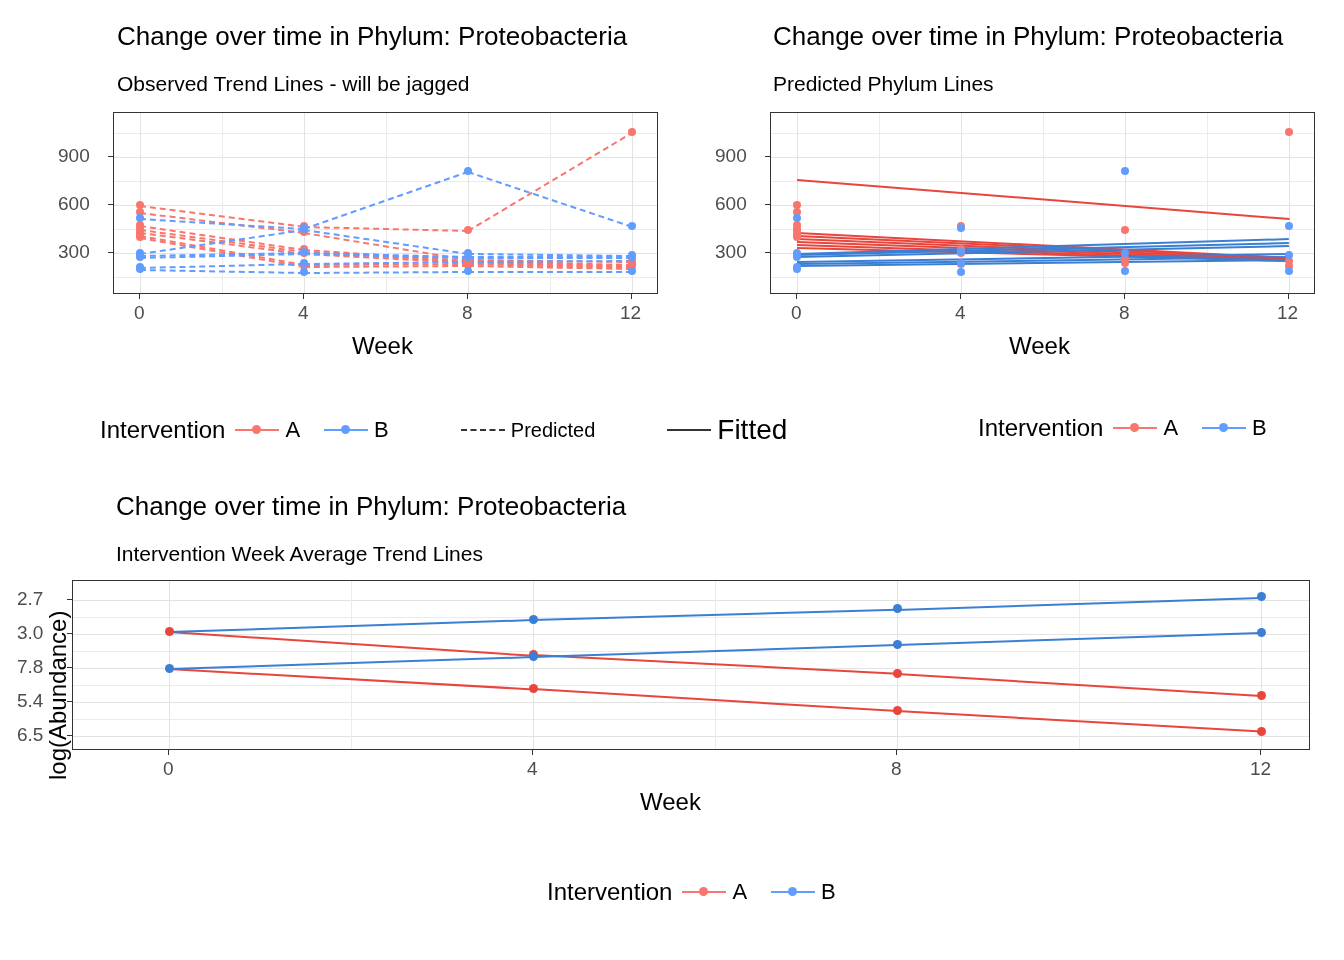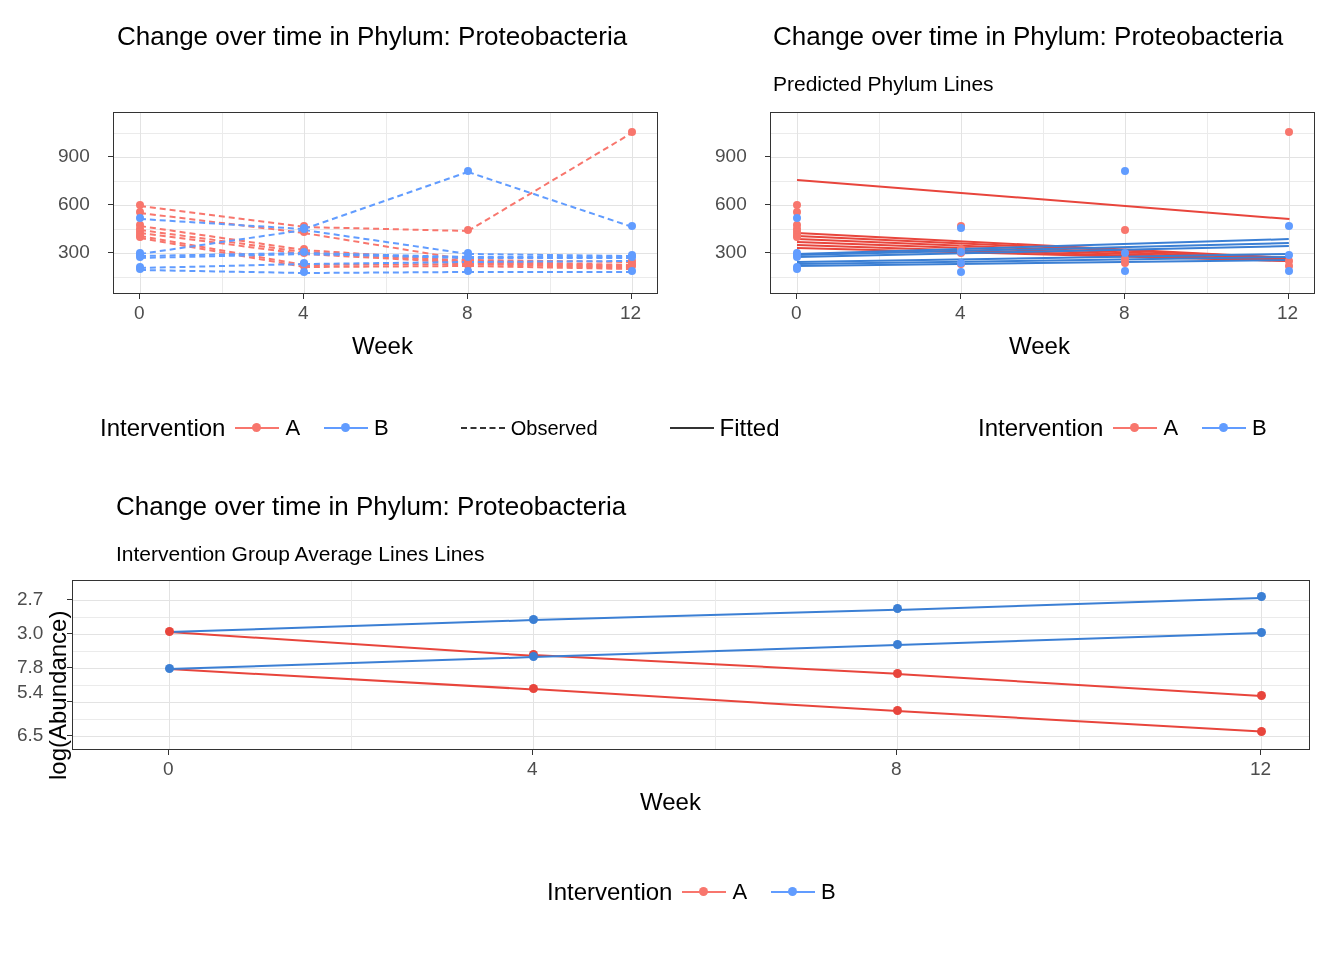--- a/index.html
+++ b/index.html
@@ -140,20 +140,21 @@
     border-radius: 50%;
   }
   .legend-key .pt.a { background: #f8766d; }
   .legend-key .pt.b { background: #619cff; }
 </style>
 </head>
 <body>
 
 <div class="panel" style="left:0;top:0;width:680px;height:450px;">
   <div class="panel-title" style="position:absolute;left:117px;top:22px;">Change over time in Phylum: Proteobacteria</div>
+  <div class="panel-subtitle" style="position:absolute;left:117px;top:72px;">Observed Trend Lines - will be jagged</div>
 
   <div class="plot-area" style="left:113px;top:112px;width:545px;height:182px;">
 
     <div class="gridline major" style="left:0;top:44px;width:100%;height:1px;"></div>
     <div class="gridline major" style="left:0;top:92px;width:100%;height:1px;"></div>
     <div class="gridline major" style="left:0;top:140px;width:100%;height:1px;"></div>
     <div class="gridline" style="left:0;top:20px;width:100%;height:1px;"></div>
     <div class="gridline" style="left:0;top:68px;width:100%;height:1px;"></div>
     <div class="gridline" style="left:0;top:116px;width:100%;height:1px;"></div>
     <div class="gridline" style="left:0;top:164px;width:100%;height:1px;"></div>
@@ -395,27 +396,27 @@
     <span class="legend-key">
       <span class="line b"></span>
         <span class="pt b"></span>
     </span>
     <span class="legend-label">B</span>
   </span>
   <span class="legend-item" style="margin-left:62px;">
     <span class="legend-key">
       <span class="line dashed"></span>
     </span>
-    <span class="legend-label" style="font-size:20px;">Observed</span>
+    <span class="legend-label" style="font-size:20px;">Predicted</span>
   </span>
   <span class="legend-item" style="margin-left:62px;">
     <span class="legend-key">
       <span class="line solid"></span>
     </span>
-    <span class="legend-label" style="font-size:24px;">Fitted</span>
+    <span class="legend-label" style="font-size:28px;">Fitted</span>
   </span>
 </div>
 
 <div class="legend" style="left:978px;top:414px;">
   <span class="legend-title">Intervention</span>
   <span class="legend-item">
     <span class="legend-key">
       <span class="line a"></span>
         <span class="pt a"></span>
     </span>
@@ -425,21 +426,21 @@
     <span class="legend-key">
       <span class="line b"></span>
         <span class="pt b"></span>
     </span>
     <span class="legend-label">B</span>
   </span>
 </div>
 
 <div class="panel" style="left:0;top:470px;width:1344px;height:490px;">
   <div class="panel-title" style="position:absolute;left:116px;top:22px;">Change over time in Phylum: Proteobacteria</div>
-  <div class="panel-subtitle" style="position:absolute;left:116px;top:72px;">Intervention Group Average Lines Lines</div>
+  <div class="panel-subtitle" style="position:absolute;left:116px;top:72px;">Intervention Week Average Trend Lines</div>
 
   <div class="axis-title-y" style="left:44px;top:310px;">log(Abundance)</div>
 
   <div class="plot-area" style="left:72px;top:110px;width:1238px;height:170px;">
 
     <div class="gridline major" style="left:0;top:19px;width:100%;height:1px;"></div>
     <div class="gridline major" style="left:0;top:53px;width:100%;height:1px;"></div>
     <div class="gridline major" style="left:0;top:87px;width:100%;height:1px;"></div>
     <div class="gridline major" style="left:0;top:121px;width:100%;height:1px;"></div>
     <div class="gridline major" style="left:0;top:155px;width:100%;height:1px;"></div>
@@ -484,21 +485,21 @@
     <div class="dot a-dark" style="left:820px;top:125px;width:9px;height:9px;"></div>
     <div class="dot a-dark" style="left:1184px;top:110px;width:9px;height:9px;"></div>
     <div class="dot b-dark" style="left:1184px;top:11px;width:9px;height:9px;"></div>
     <div class="dot b-dark" style="left:1184px;top:47px;width:9px;height:9px;"></div>
     <div class="dot a-dark" style="left:1184px;top:146px;width:9px;height:9px;"></div>
   </div>
 
   <div class="axis-tick-label" style="left:17px;top:118px;">2.7</div>
   <div class="axis-tick-label" style="left:17px;top:152px;">3.0</div>
   <div class="axis-tick-label" style="left:17px;top:186px;">7.8</div>
-  <div class="axis-tick-label" style="left:17px;top:211px;">5.4</div>
+  <div class="axis-tick-label" style="left:17px;top:220px;">5.4</div>
   <div class="axis-tick-label" style="left:17px;top:254px;">6.5</div>
   <div class="tickmark" style="left:67px;top:129px;width:5px;height:1px;"></div>
   <div class="tickmark" style="left:67px;top:163px;width:5px;height:1px;"></div>
   <div class="tickmark" style="left:67px;top:197px;width:5px;height:1px;"></div>
   <div class="tickmark" style="left:67px;top:231px;width:5px;height:1px;"></div>
   <div class="tickmark" style="left:67px;top:265px;width:5px;height:1px;"></div>
 
   <div class="tickmark" style="left:168px;top:280px;"></div>
   <div class="tickmark" style="left:532px;top:280px;"></div>
   <div class="tickmark" style="left:896px;top:280px;"></div>

